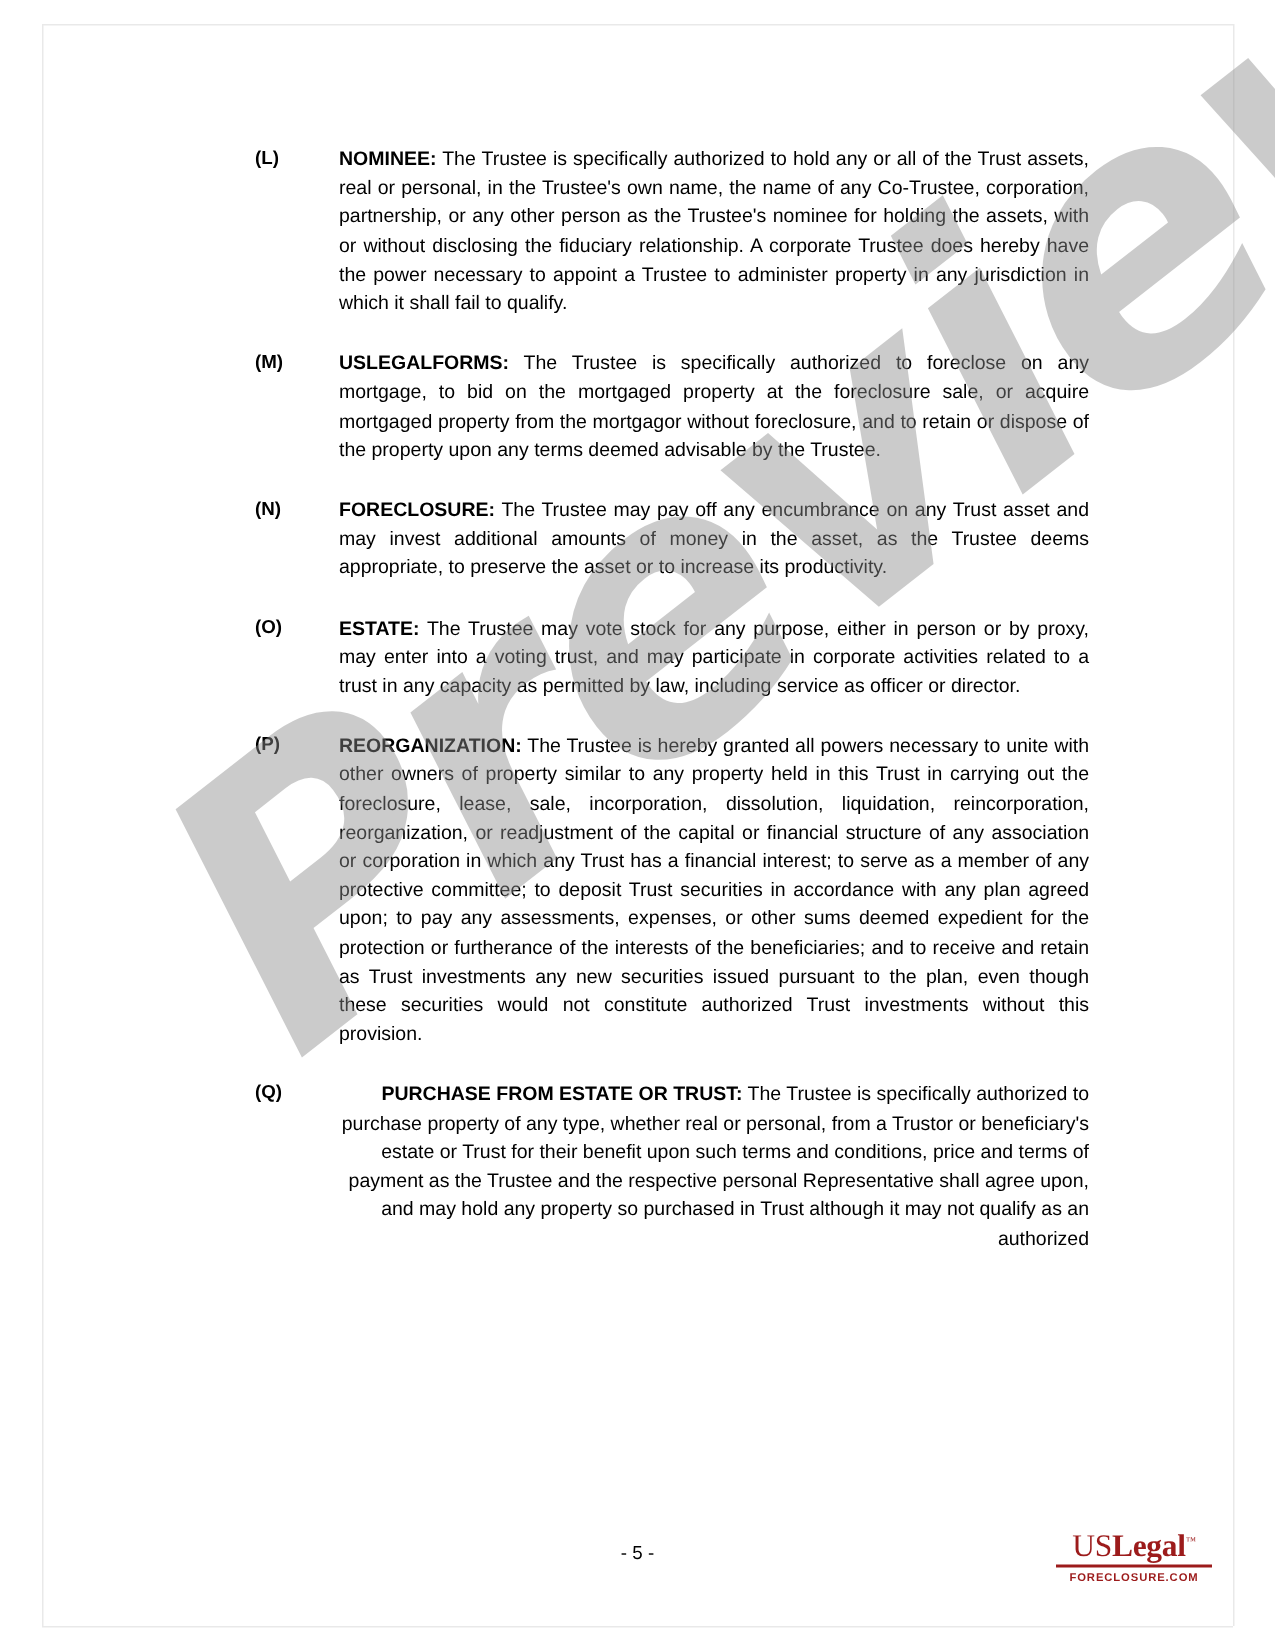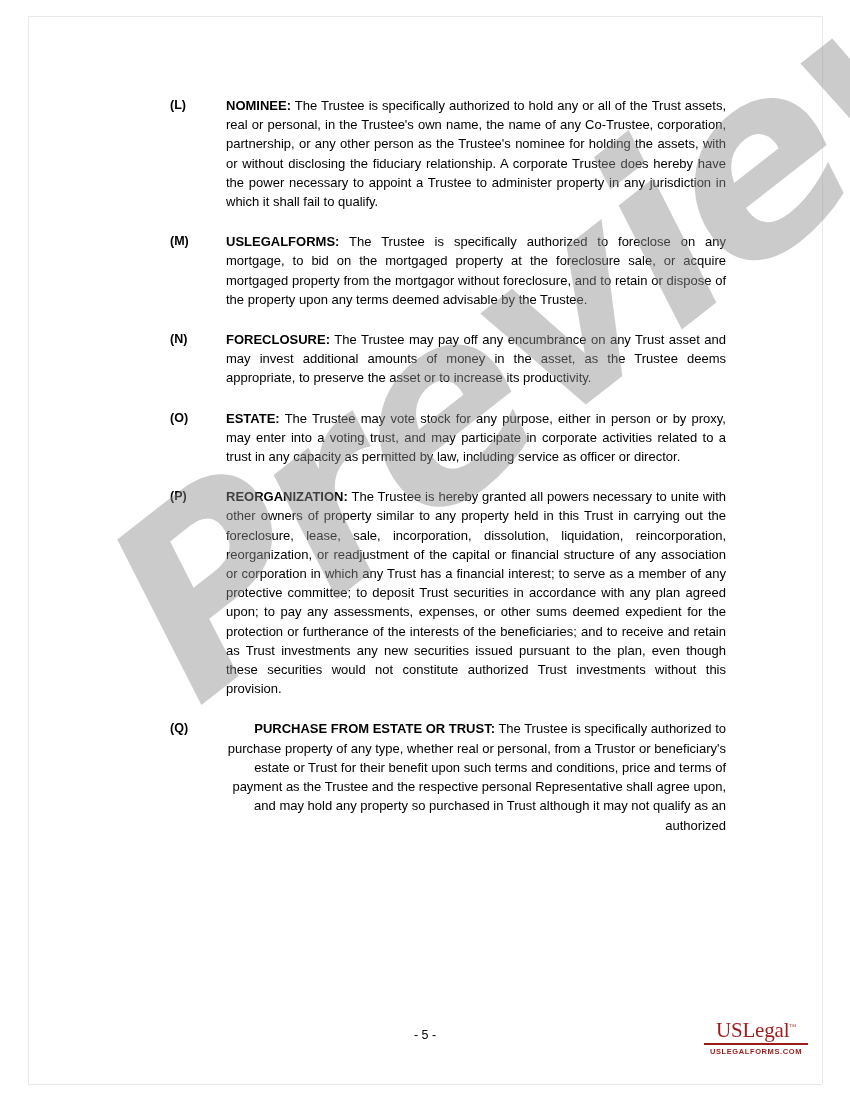--- a/index.html
+++ b/index.html
@@ -105,21 +105,21 @@
     font-size: 21px;
     color: #9c1b1b;
     letter-spacing: -0.2px;
     line-height: 22px;
     white-space: nowrap;
   }
   .logo-main .us {
     font-weight: normal;
   }
   .logo-main .legal {
-    font-weight: normal;
+    font-weight: bold;
   }
   .logo-tm {
     font-size: 7px;
     vertical-align: super;
   }
   .logo-rule {
     width: 104px;
     height: 2px;
     background: #9c1b1b;
     margin: 2px auto 2px auto;
@@ -211,20 +211,20 @@
       </div>
     </div>
 
   </div>
 
   <div class="footer-pagenum">- 5 -</div>
 
   <div class="logo">
     <div class="logo-main"><span class="us">US</span><span class="legal">Legal</span><span class="logo-tm">™</span></div>
     <div class="logo-rule"></div>
-    <div class="logo-sub">USLEGALFORMS.COM</div>
+    <div class="logo-sub">FORECLOSURE.COM</div>
   </div>
 
   <div class="watermark">
     <div class="watermark-text">Preview</div>
   </div>
 
 </div>
 
 </body></html>

